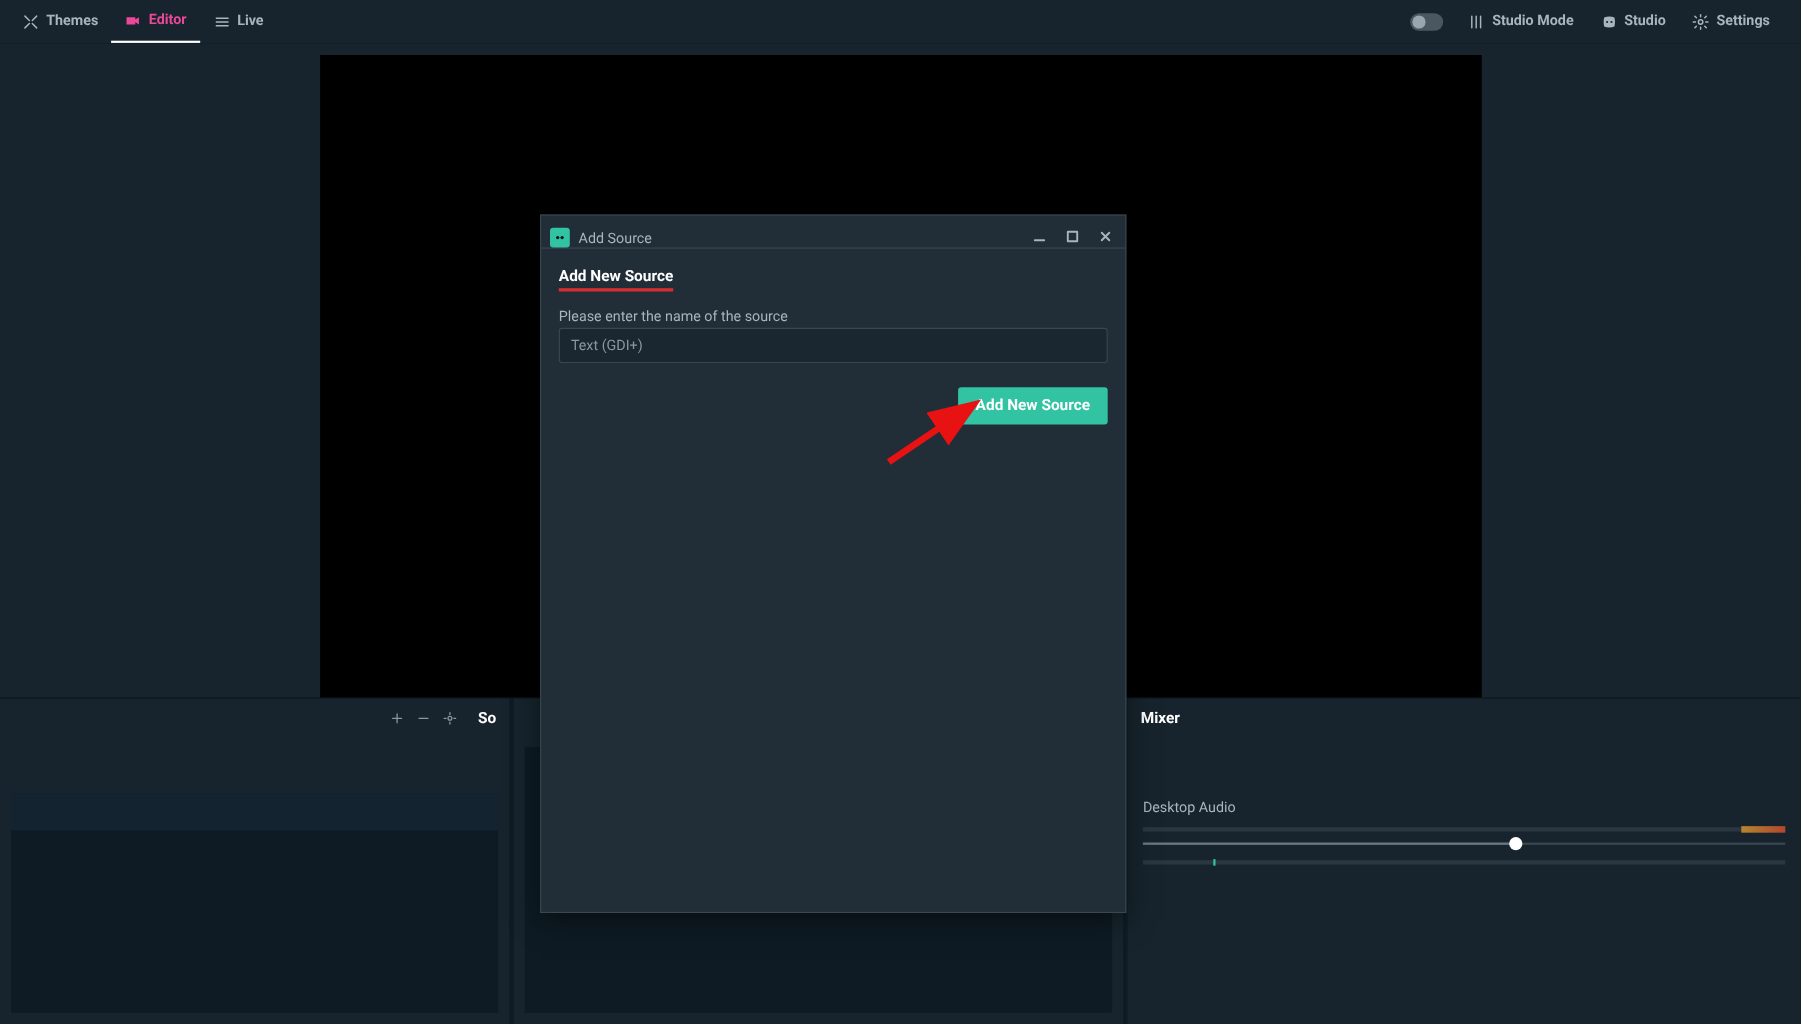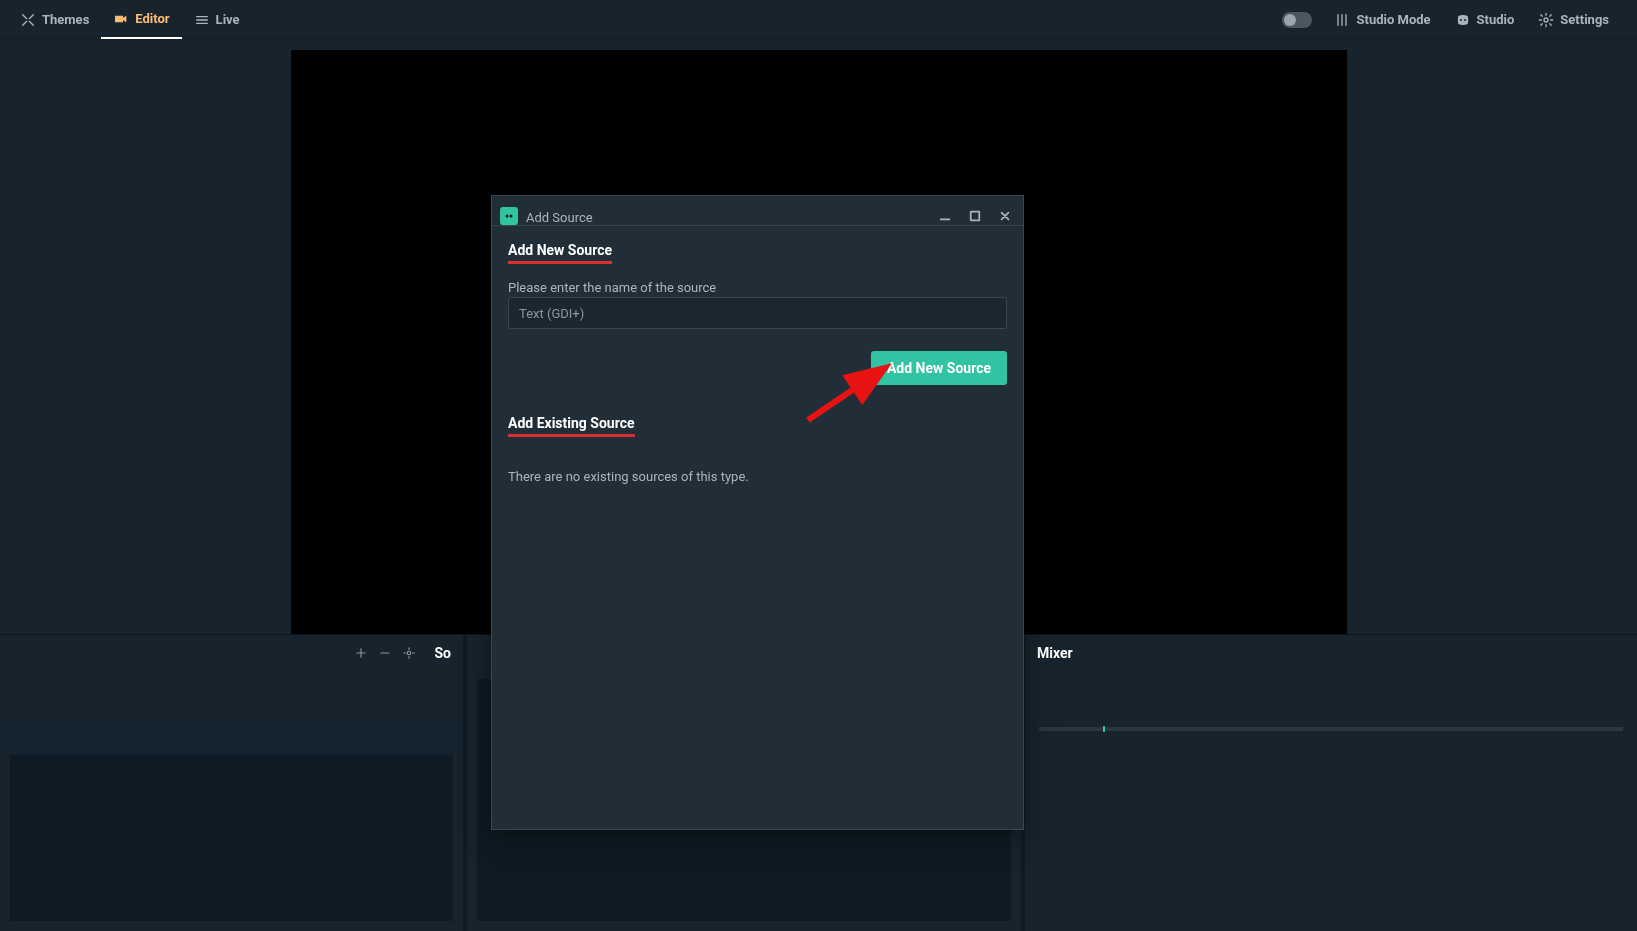--- a/index.html
+++ b/index.html
@@ -30,21 +30,21 @@
   .nav-left, .nav-right { display: flex; align-items: center; height: 100%; }
   .nav-left { padding-left: 8px; }
   .nav-right { margin-left: auto; padding-right: 16px; }
   .nav-item {
     display: flex; align-items: center; gap: 6px;
     padding: 0 12px; height: 100%;
     font-size: 13px; font-weight: 700;
     color: var(--text-secondary);
     cursor: pointer;
   }
-  .nav-item.active { color: #fdba74; border-bottom: 2px solid #fff; }
+  .nav-item.active { color: #ec4899; border-bottom: 2px solid #fff; }
   .nav-item svg { width: 16px; height: 16px; fill: currentColor; }
   .toggle {
     width: 30px; height: 16px; border-radius: 10px;
     background: #4a5760; position: relative; margin-right: 10px;
     cursor: pointer;
   }
   .toggle::after {
     content: ""; position: absolute; left: 2px; top: 2px;
     width: 12px; height: 12px; border-radius: 50%;
     background: #9aa5ae;
@@ -297,20 +297,30 @@
     <div class="panel sources">
       <div class="panel-body" style="margin-top:44px;"></div>
     </div>
 
     <div class="panel mixer">
       <div class="panel-header">
         <span>Mixer</span>
       </div>
       <div>
         <div class="mixer-item">
+          <div class="mixer-label">Desktop Audio</div>
+          <div class="meter desktop">
+            <div class="clip"></div>
+          </div>
+          <div class="slider">
+            <div class="fill" style="width:58%"></div>
+            <div class="thumb" style="left:58%"></div>
+          </div>
+        </div>
+        <div class="mixer-item">
           <div class="meter">
             <div class="peak" style="left:11%"></div>
           </div>
         </div>
       </div>
     </div>
 
   </div>
 
   <div class="modal">
@@ -340,24 +350,20 @@
         </span>
       </div>
     </div>
     <div class="modal-body">
       <div class="section-heading">Add New Source</div>
       <div class="section-sub">Please enter the name of the source</div>
       <input class="text-input" type="text" placeholder="Text (GDI+)" style="">
       <div class="btn-row">
         <button class="btn-primary">Add New Source</button>
       </div>
-      <div class="section2">
-        <div class="section-heading">Add Existing Source</div>
-        <div class="empty-msg">There are no existing sources of this type.</div>
-      </div>
     </div>
   </div>
 
   <svg class="annotation-arrow" viewBox="0 0 100 70">
     <defs>
       <marker id="arrowhead" markerWidth="8" markerHeight="8" refX="6" refY="3" orient="auto">
         <polygon points="0 0, 8 3, 0 6" fill="#e81212"></polygon>
       </marker>
     </defs>
     <line x1="8" y1="62" x2="82" y2="12" stroke="#e81212" stroke-width="6" marker-end="url(#arrowhead)"></line>

